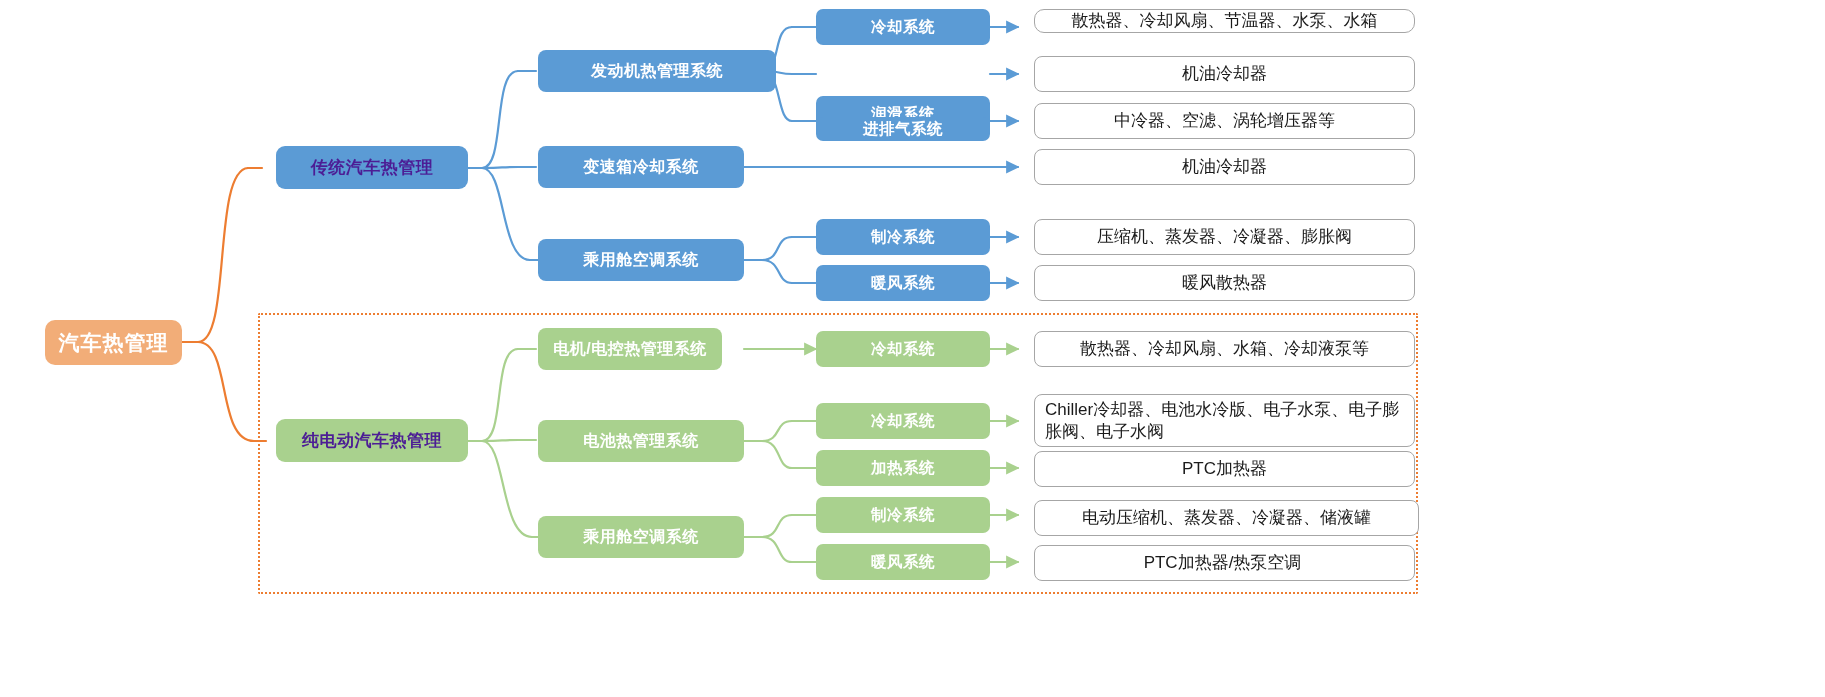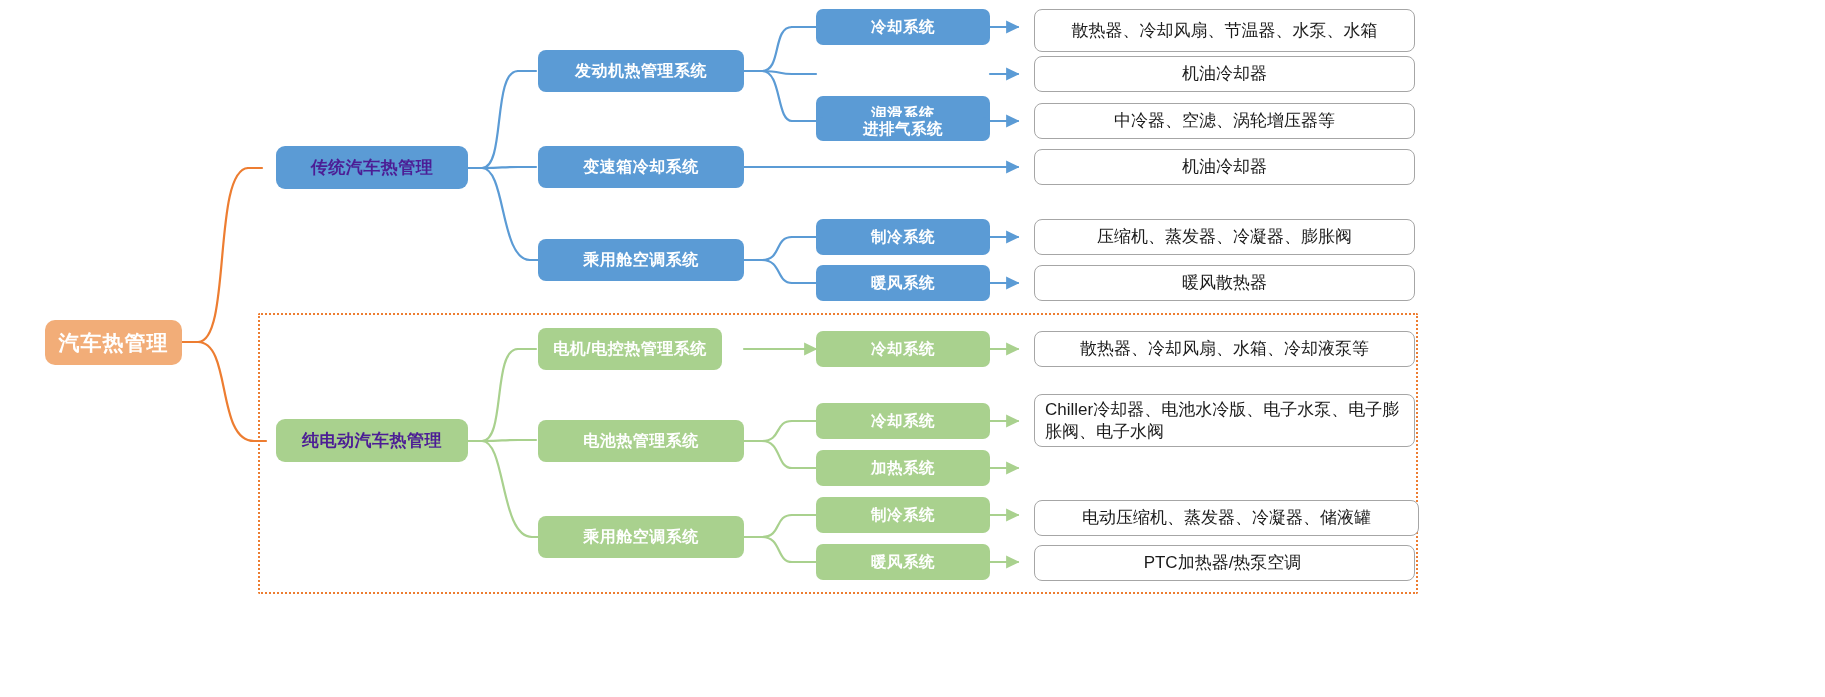--- a/index.html
+++ b/index.html
@@ -116,50 +116,51 @@
       </marker>
     </defs>
   </svg>
 
   <div class="node root" style="left:45px;top:320px;width:137px;height:45px;">汽车热管理</div>
 
   <div class="node lvl1 blue" style="left:276px;top:146px;width:192px;height:43px;">传统汽车热管理</div>
 
   <div class="node lvl1 green" style="left:276px;top:419px;width:192px;height:43px;">纯电动汽车热管理</div>
 
-  <div class="node lvl2 blue" style="left:538px;top:50px;width:206px;height:42px;">发动机热管理系统</div>
+  <div class="node lvl2 blue" style="left:538px;top:50px;width:238px;height:42px;">发动机热管理系统</div>
 
   <div class="node lvl2 blue" style="left:538px;top:146px;width:206px;height:42px;">变速箱冷却系统</div>
 
   <div class="node lvl2 blue" style="left:538px;top:239px;width:206px;height:42px;">乘用舱空调系统</div>
 
   <div class="node lvl3 blue" style="left:816px;top:9px;width:174px;height:36px;">冷却系统</div>
   <div class="node lvl3 blue" style="left:816px;top:56px;width:174px;height:36px;margin-top:40px;">润滑系统</div>
   <div class="node lvl3 blue" style="left:816px;top:117px;width:174px;height:24px;">进排气系统</div>
 
   <div class="node lvl3 blue" style="left:816px;top:219px;width:174px;height:36px;">制冷系统</div>
   <div class="node lvl3 blue" style="left:816px;top:265px;width:174px;height:36px;">暖风系统</div>
 
-  <div class="node leaf" style="left:1034px;top:9px;width:381px;height:43px;">散热器、冷却风扇、节温器、水泵、水箱</div>
+  <div class="node leaf" style="left:1034px;top:9px;width:381px;height:24px;border-radius:10px;">散热器、冷却风扇、节温器、水泵、水箱</div>
   <div class="node leaf" style="left:1034px;top:56px;width:381px;height:36px;">机油冷却器</div>
   <div class="node leaf" style="left:1034px;top:103px;width:381px;height:36px;">中冷器、空滤、涡轮增压器等</div>
   <div class="node leaf" style="left:1034px;top:149px;width:381px;height:36px;">机油冷却器</div>
   <div class="node leaf" style="left:1034px;top:219px;width:381px;height:36px;">压缩机、蒸发器、冷凝器、膨胀阀</div>
   <div class="node leaf" style="left:1034px;top:265px;width:381px;height:36px;">暖风散热器</div>
 
   <div class="node lvl2 green" style="left:538px;top:328px;width:184px;height:42px;">电机/电控热管理系统</div>
   <div class="node lvl2 green" style="left:538px;top:420px;width:206px;height:42px;">电池热管理系统</div>
   <div class="node lvl2 green" style="left:538px;top:516px;width:206px;height:42px;">乘用舱空调系统</div>
 
   <div class="node lvl3 green" style="left:816px;top:331px;width:174px;height:36px;">冷却系统</div>
 
   <div class="node lvl3 green" style="left:816px;top:403px;width:174px;height:36px;">冷却系统</div>
   <div class="node lvl3 green" style="left:816px;top:450px;width:174px;height:36px;">加热系统</div>
 
   <div class="node lvl3 green" style="left:816px;top:497px;width:174px;height:36px;">制冷系统</div>
   <div class="node lvl3 green" style="left:816px;top:544px;width:174px;height:36px;">暖风系统</div>
 
   <div class="node leaf" style="left:1034px;top:331px;width:381px;height:36px;">散热器、冷却风扇、水箱、冷却液泵等</div>
   <div class="node leaf" style="left:1034px;top:394px;width:381px;height:53px;">Chiller冷却器、电池水冷版、电子水泵、电子膨胀阀、电子水阀</div>
+  <div class="node leaf" style="left:1034px;top:451px;width:381px;height:36px;">PTC加热器</div>
   <div class="node leaf" style="left:1034px;top:500px;width:385px;height:36px;">电动压缩机、蒸发器、冷凝器、储液罐</div>
   <div class="node leaf" style="left:1034px;top:545px;width:381px;height:36px;padding-left:6px;">PTC加热器/热泵空调</div>
 
 </div>
 
 </body></html>

